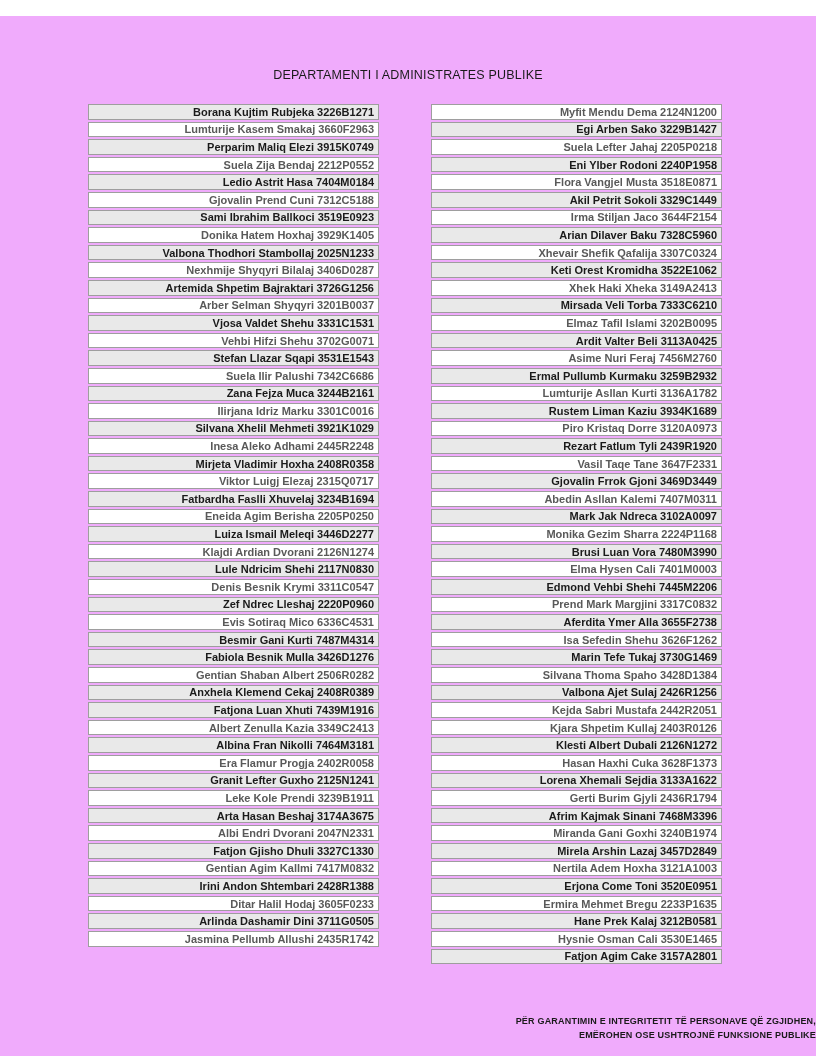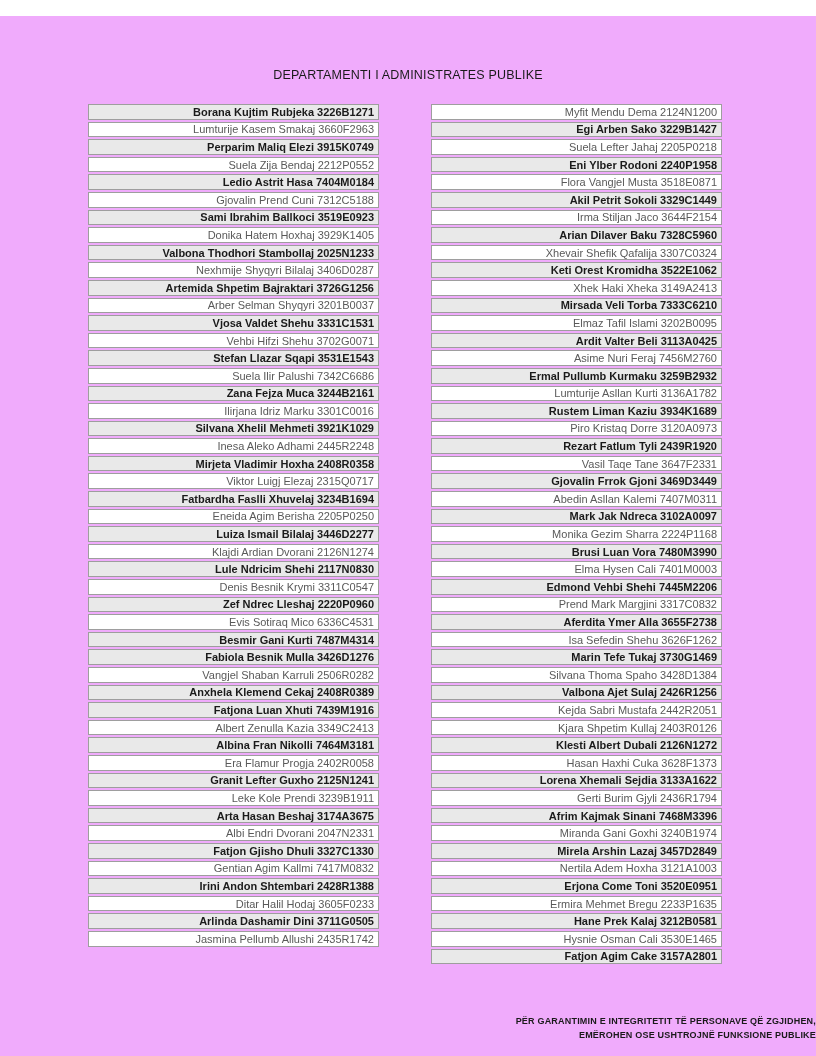--- a/index.html
+++ b/index.html
@@ -49,21 +49,21 @@
     overflow: hidden;
   }
   .row.shaded {
     background: var(--shaded-bg, #e9e9e9);
     color: var(--shaded-text, #1a1a1a);
     font-weight: 700;
   }
   .row.plain {
     background: var(--plain-bg, #ffffff);
     color: var(--plain-text, #595959);
-    font-weight: 400;
+    font-weight: 700;
   }
   .footer {
     margin-top: 48px;
     text-align: right;
     font-size: 9px;
     font-weight: 700;
     color: #1a1a1a;
     line-height: 14px;
     letter-spacing: 0.2px;
   }
@@ -142,21 +142,21 @@
         <div class="row plain">
           <span>Viktor Luigj Elezaj 2315Q0717</span>
         </div>
         <div class="row shaded">
           <span>Fatbardha Faslli Xhuvelaj 3234B1694</span>
         </div>
         <div class="row plain">
           <span>Eneida Agim Berisha 2205P0250</span>
         </div>
         <div class="row shaded">
-          <span>Luiza Ismail Bilalaj 3446D2277</span>
+          <span>Luiza Ismail Meleqi 3446D2277</span>
         </div>
         <div class="row plain">
           <span>Klajdi Ardian Dvorani 2126N1274</span>
         </div>
         <div class="row shaded">
           <span>Lule Ndricim Shehi 2117N0830</span>
         </div>
         <div class="row plain">
           <span>Denis Besnik Krymi 3311C0547</span>
         </div>
@@ -166,21 +166,21 @@
         <div class="row plain">
           <span>Evis Sotiraq Mico 6336C4531</span>
         </div>
         <div class="row shaded">
           <span>Besmir Gani Kurti 7487M4314</span>
         </div>
         <div class="row shaded">
           <span>Fabiola Besnik Mulla 3426D1276</span>
         </div>
         <div class="row plain">
-          <span>Vangjel Shaban Karruli 2506R0282</span>
+          <span>Gentian Shaban Albert 2506R0282</span>
         </div>
         <div class="row shaded">
           <span>Anxhela Klemend Cekaj 2408R0389</span>
         </div>
         <div class="row shaded">
           <span>Fatjona Luan Xhuti 7439M1916</span>
         </div>
         <div class="row plain">
           <span>Albert Zenulla Kazia 3349C2413</span>
         </div>

